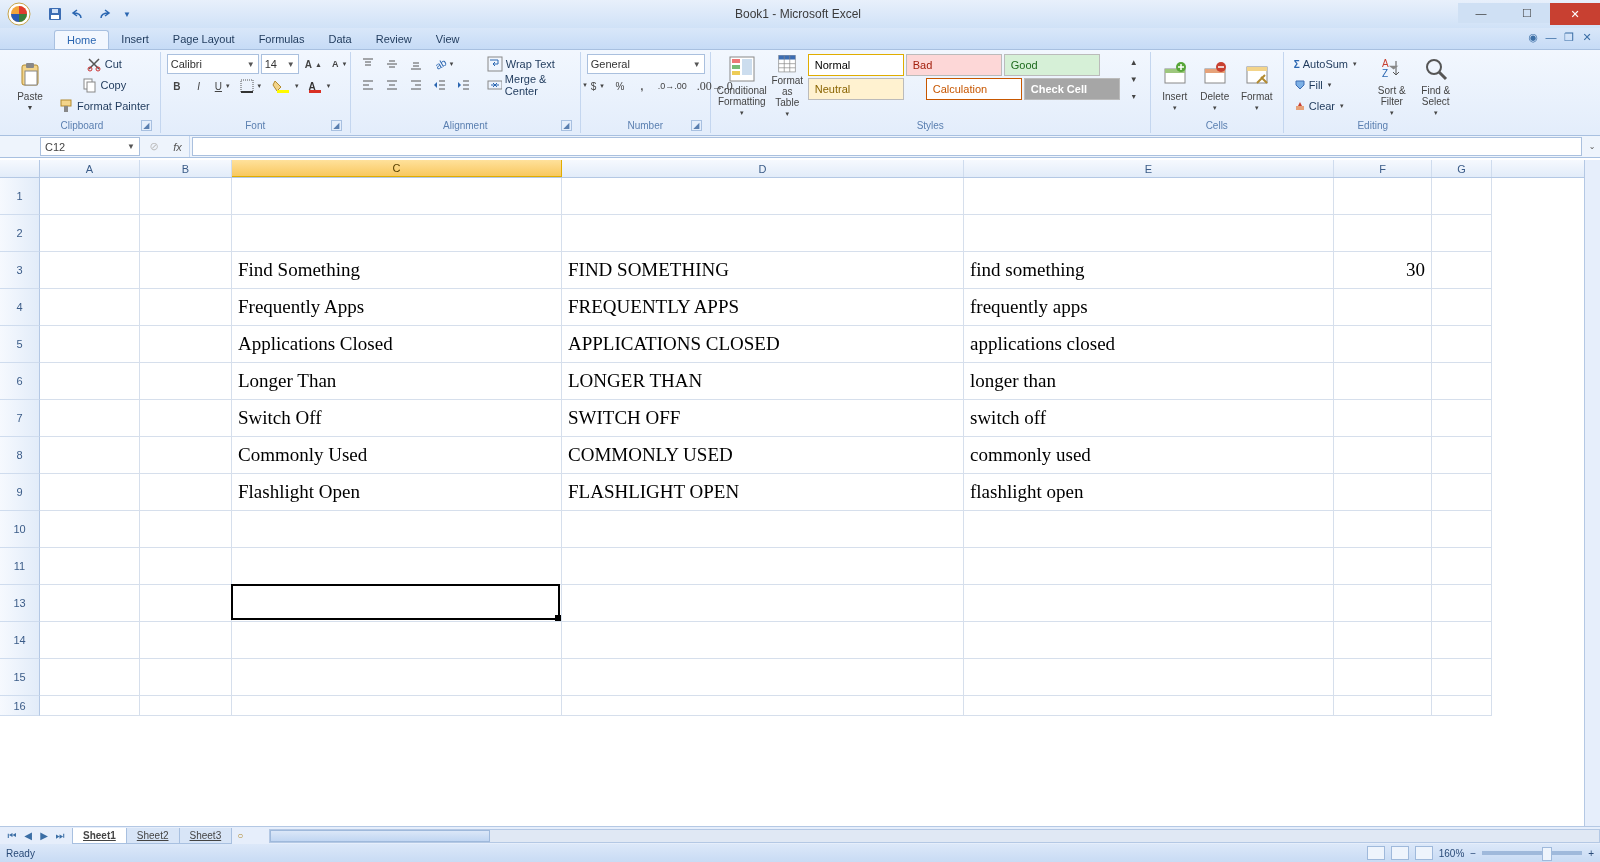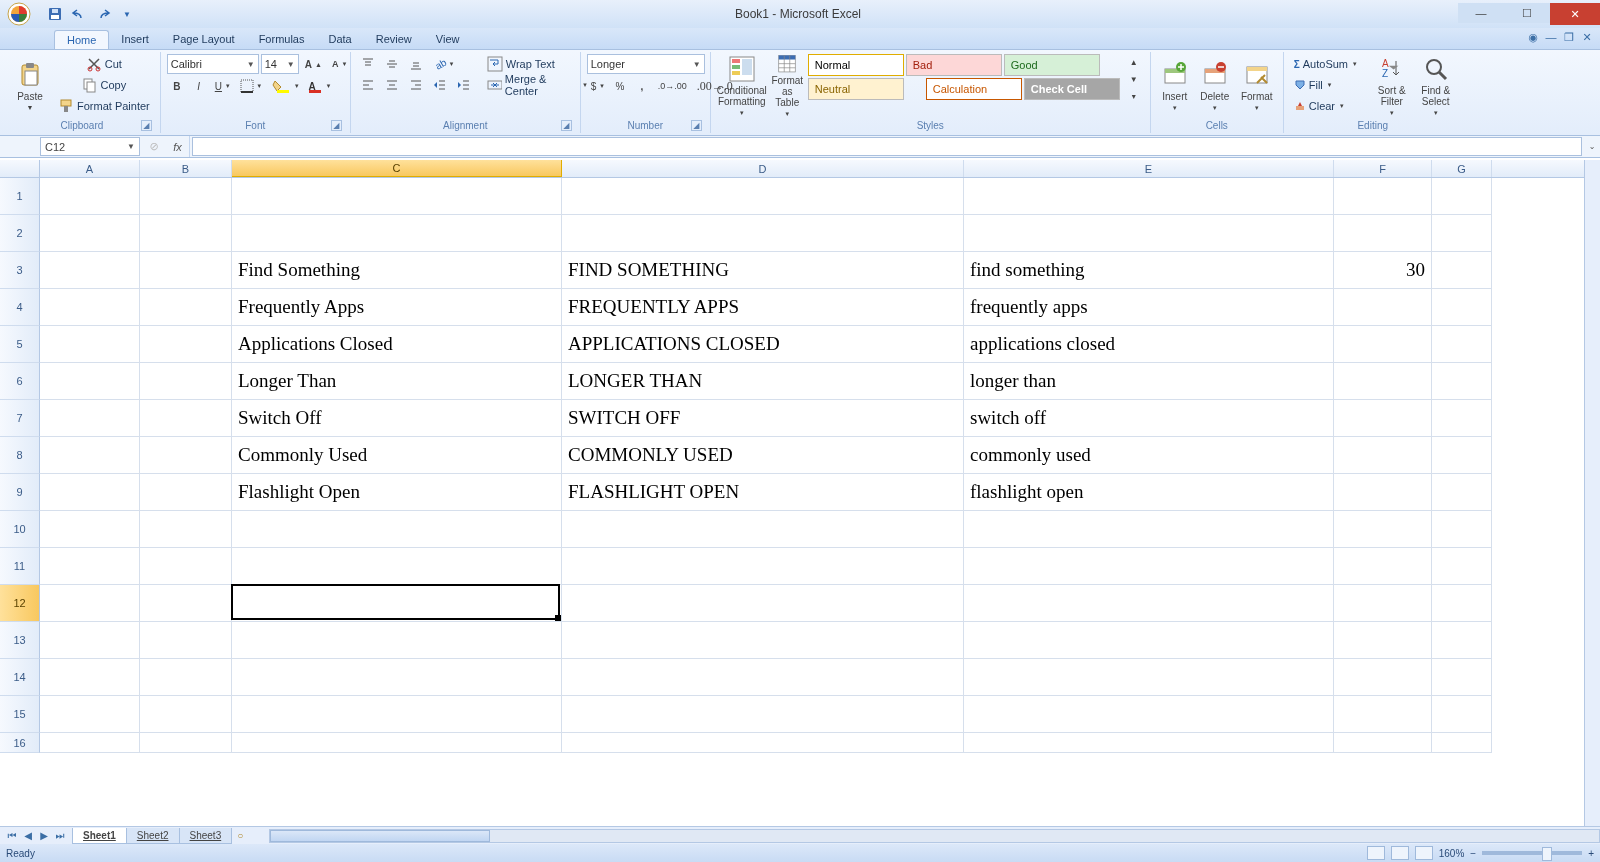--- a/index.html
+++ b/index.html
@@ -334,21 +334,21 @@
             <span style="font-size:7px;margin-left:2px;">▾</span>
           </div>
       </div>
     </div>
     <div class="group-label"><span>Alignment</span><span class="dlaunch">◢</span></div>
   </div>
 
   <div class="group" style="width:130px;">
     <div class="group-body" style="flex-direction:column; gap:2px;">
       <div class="combo" style="width:118px;">
-          <span>Longer</span>
+          <span>General</span>
           <span class="arrow">▼</span>
         </div>
       <div class="row">
         <div class="sbtn">$<span style="font-size:7px;margin-left:1px;">▾</span></div>
         <div class="sbtn">%</div>
         <div class="sbtn">
             <b>,</b>
           </div>
         <div class="sbtn" style="font-size:9px;">.0→.00</div>
         <div class="sbtn" style="font-size:12px;font-family:Liberation Serif, serif;">.00→.0</div>
@@ -613,30 +613,20 @@
         <div class="rowhead">11</div>
         <div class="cell" style="width: 100px;"></div>
         <div class="cell" style="width: 92px;"></div>
         <div class="cell" style="width: 330px;"></div>
         <div class="cell" style="width: 402px;"></div>
         <div class="cell" style="width: 370px;"></div>
         <div class="cell num" style="width: 98px;"></div>
         <div class="cell" style="width: 60px;"></div>
       </div>
       <div class="row-line">
-        <div class="rowhead sel">12</div>
-        <div class="cell" style="width: 100px;"></div>
-        <div class="cell" style="width: 92px;"></div>
-        <div class="cell" style="width: 330px;"></div>
-        <div class="cell" style="width: 402px;"></div>
-        <div class="cell" style="width: 370px;"></div>
-        <div class="cell num" style="width: 98px;"></div>
-        <div class="cell" style="width: 60px;"></div>
-      </div>
-      <div class="row-line">
         <div class="rowhead">13</div>
         <div class="cell" style="width: 100px;"></div>
         <div class="cell" style="width: 92px;"></div>
         <div class="cell" style="width: 330px;"></div>
         <div class="cell" style="width: 402px;"></div>
         <div class="cell" style="width: 370px;"></div>
         <div class="cell num" style="width: 98px;"></div>
         <div class="cell" style="width: 60px;"></div>
       </div>
       <div class="row-line">

